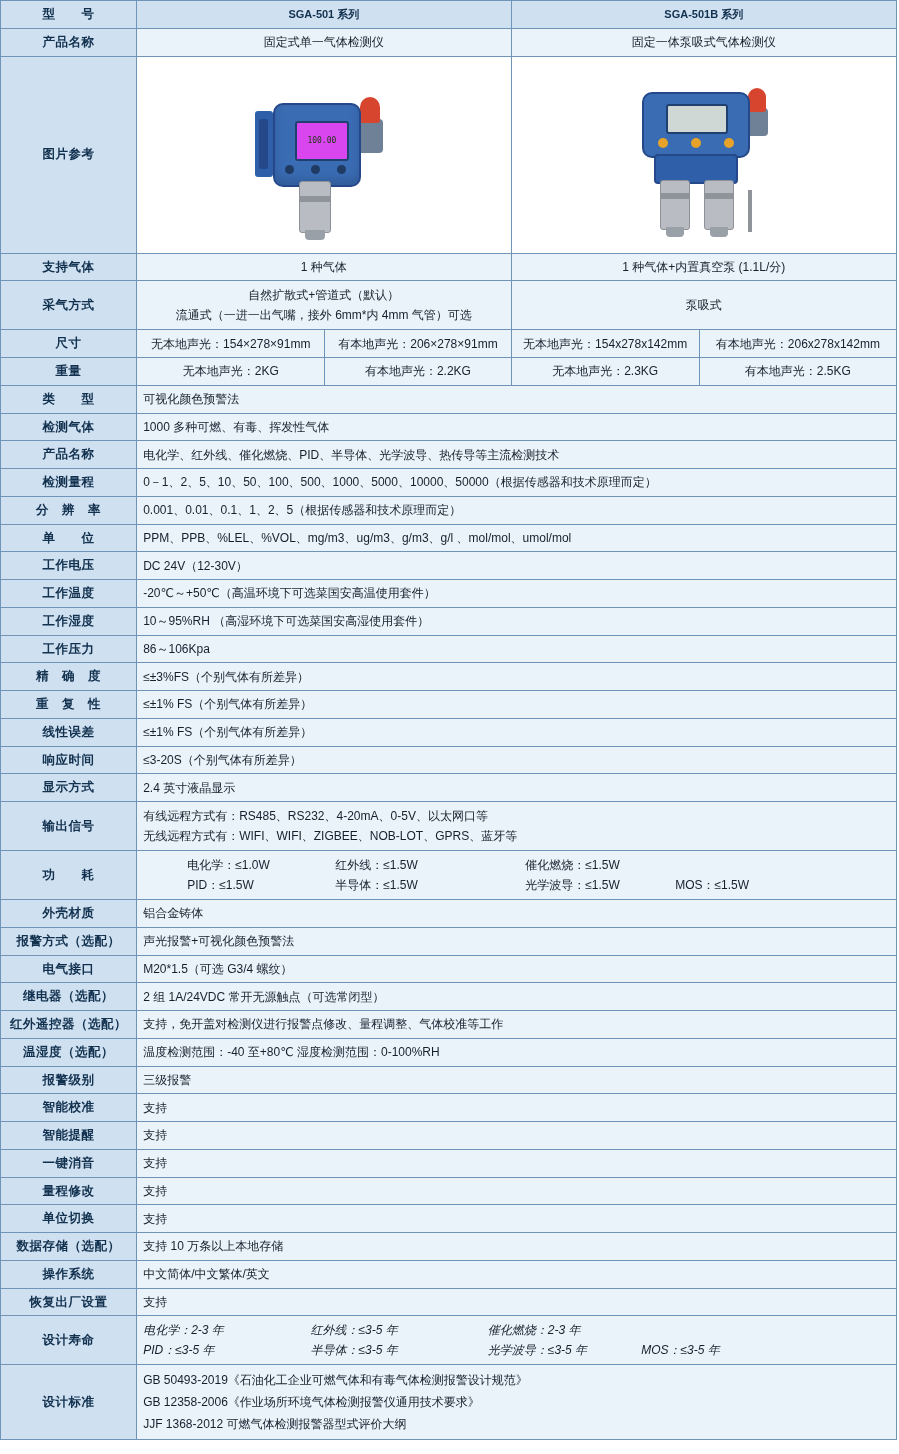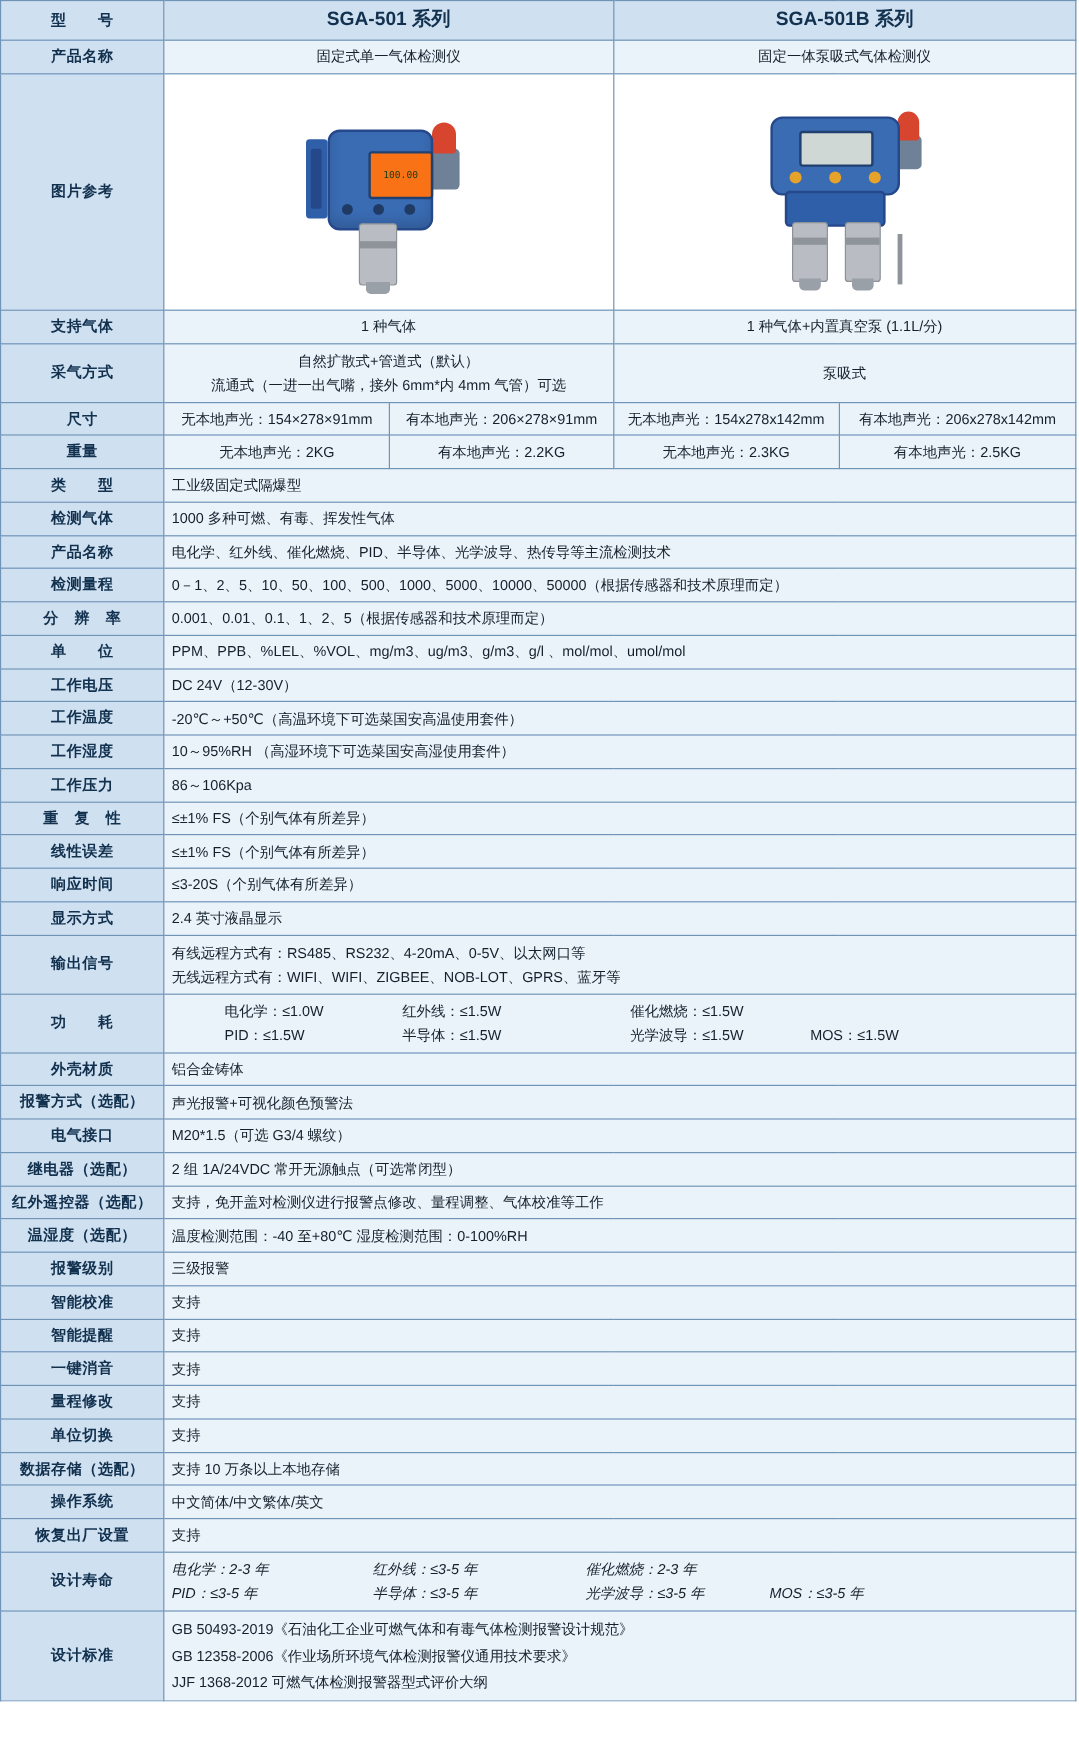--- a/index.html
+++ b/index.html
@@ -47,21 +47,21 @@
   .val.center {
     text-align: center;
     padding-left: 6px;
     margin-left: 16px;
   }
   .hdr {
     background: #cfe0f0;
     text-align: center;
     font-weight: bold;
     color: #12314f;
-    font-size: 16px;
+    font-size: 11px;
     margin-top: 39px;
   }
   .img-cell {
     background: #ffffff;
     text-align: center;
     height: 188px;
     padding: 0;
   }
   .multi div {
     padding: 1px 0;
@@ -121,23 +121,23 @@
     position: absolute;
     left: 24px; top: 28px;
     width: 84px; height: 80px;
     background: #3a6cb4;
     border: 2px solid #24488a;
     border-radius: 10px;
     box-shadow: inset 0 -6px 10px rgba(0,0,0,.15);
   }
   .screen {
     position: absolute;
-    left: 32px; top: 16px;
+    left: 20px; top: 16px;
     width: 50px; height: 36px;
-    background: #f97316;
+    background: #d946ef;
     border: 2px solid #20406f;
     border-radius: 3px;
     color: #1d3a10;
     font-size: 8px;
     text-align: center;
     line-height: 36px;
     font-family: "DejaVu Sans Mono", monospace;
   }
   .knob {
     position: absolute;
@@ -364,21 +364,21 @@
   <tr>
     <td class="lbl">重量</td>
     <td class="val center">无本地声光：2KG</td>
     <td class="val center">有本地声光：2.2KG</td>
     <td class="val center">无本地声光：2.3KG</td>
     <td class="val center">有本地声光：2.5KG</td>
   </tr>
 
   <tr>
     <td class="lbl">类　　型</td>
-    <td class="val" colspan="4">工业级固定式隔爆型</td>
+    <td class="val" colspan="4">可视化颜色预警法</td>
   </tr>
 
   <tr>
     <td class="lbl">检测气体</td>
     <td class="val" colspan="4">1000 多种可燃、有毒、挥发性气体</td>
   </tr>
 
   <tr>
     <td class="lbl">产品名称</td>
     <td class="val" colspan="4">电化学、红外线、催化燃烧、PID、半导体、光学波导、热传导等主流检测技术</td>
@@ -412,20 +412,24 @@
   <tr>
     <td class="lbl">工作湿度</td>
     <td class="val" colspan="4">10～95%RH  （高湿环境下可选菜国安高湿使用套件）</td>
   </tr>
 
   <tr>
     <td class="lbl">工作压力</td>
     <td class="val" colspan="4">86～106Kpa</td>
   </tr>
 
+  <tr>
+    <td class="lbl">精　确　度</td>
+    <td class="val" colspan="4">≤±3%FS（个别气体有所差异）</td>
+  </tr>
 
   <tr>
     <td class="lbl">重　复　性</td>
     <td class="val" colspan="4">≤±1% FS（个别气体有所差异）</td>
   </tr>
 
   <tr>
     <td class="lbl">线性误差</td>
     <td class="val" colspan="4">≤±1% FS（个别气体有所差异）</td>
   </tr>

